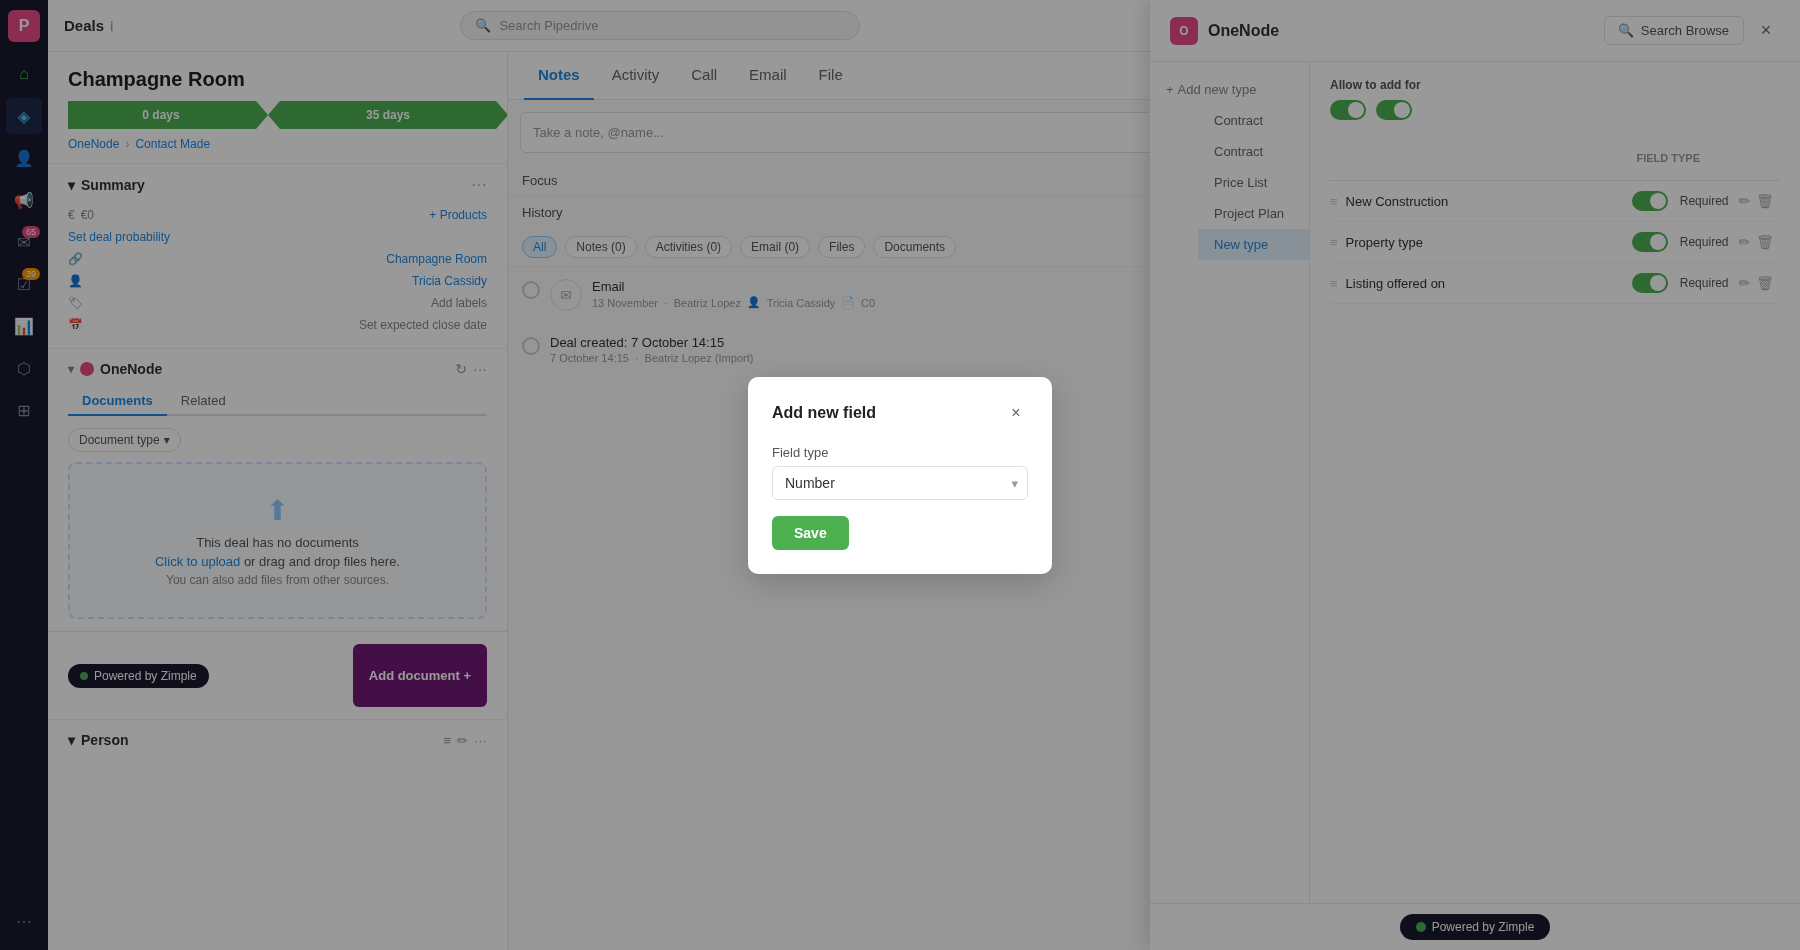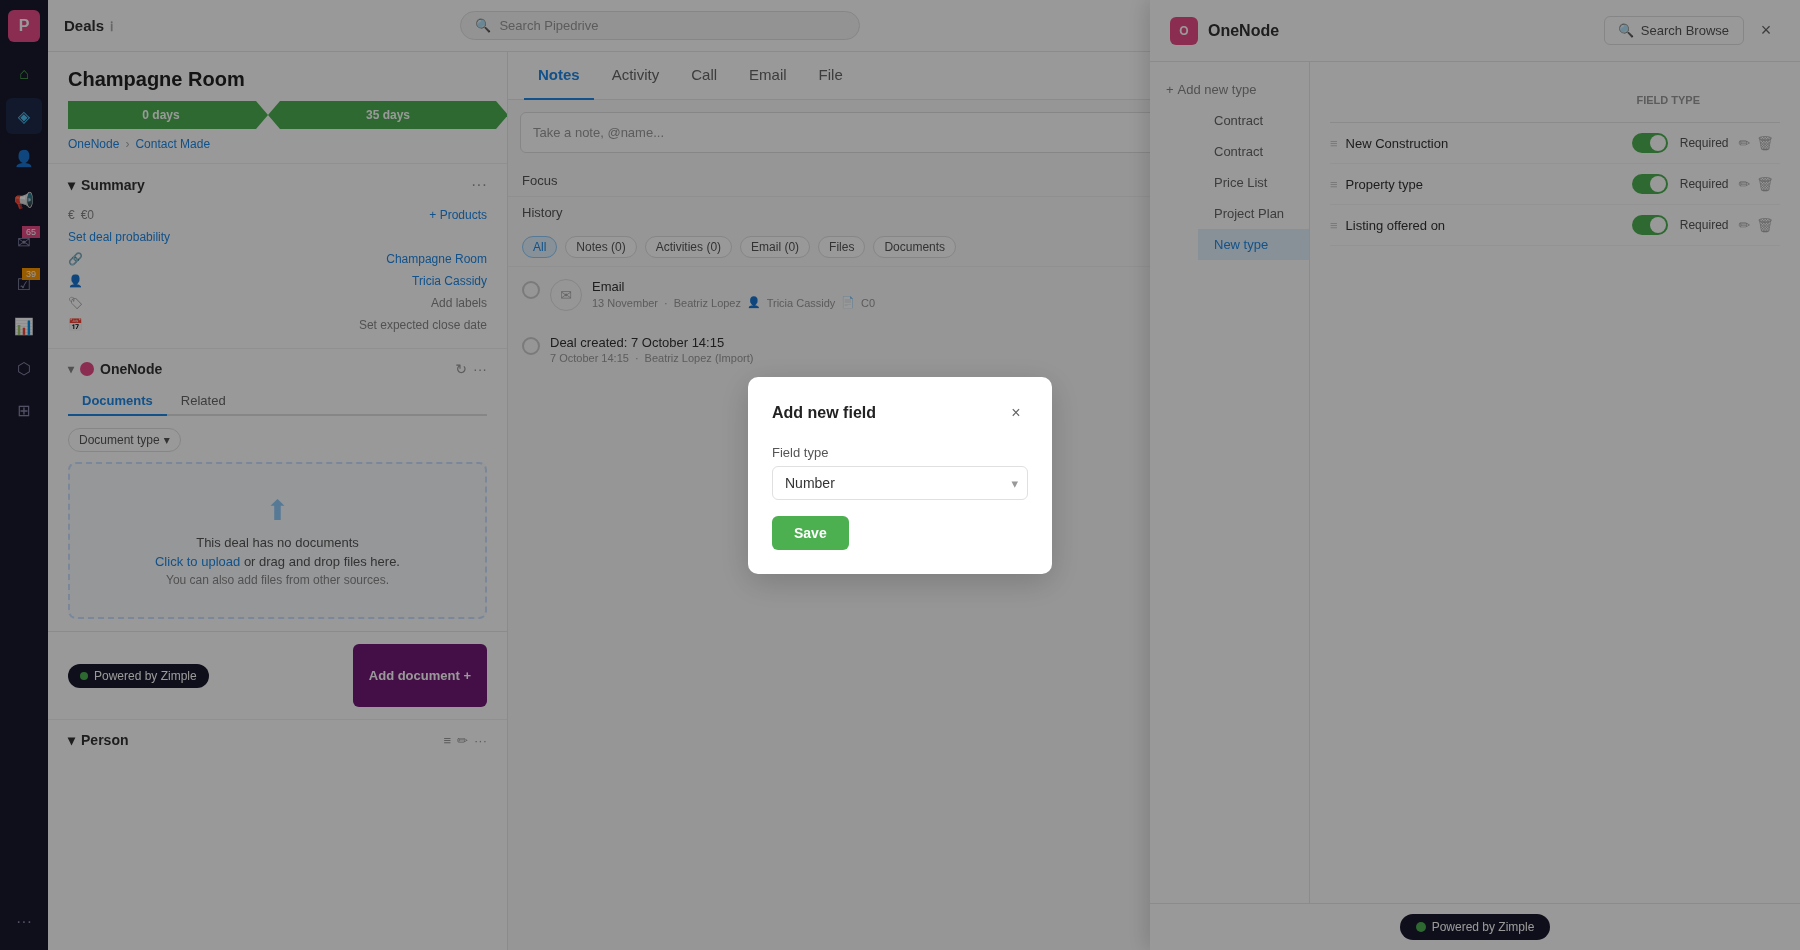--- a/index.html
+++ b/index.html
@@ -3,21 +3,21 @@
   <meta charset="utf-8">
   <style>
     * { box-sizing: border-box; margin: 0; padding: 0; }
     body { font-family: -apple-system, BlinkMacSystemFont, 'Segoe UI', sans-serif; background: #f4f4f4; display: flex; height: 950px; overflow: hidden; font-size: 13px; }
 
     
     .sidebar { width: 48px; background: #1a1a2e; display: flex; flex-direction: column; align-items: center; padding: 10px 0; gap: 6px; flex-shrink: 0; }
     .sidebar-logo { width: 32px; height: 32px; background: #e84c88; border-radius: 6px; display: flex; align-items: center; justify-content: center; color: white; font-weight: bold; font-size: 16px; margin-bottom: 8px; }
     .sidebar-icon { width: 36px; height: 36px; display: flex; align-items: center; justify-content: center; color: #8888aa; border-radius: 6px; cursor: pointer; font-size: 16px; position: relative; }
     .sidebar-icon.active-green { color: #4caf50; }
-    .badge { position: absolute; top: 2px; right: 2px; background: #e84c88; color: white; border-radius: 0; font-size: 9px; padding: 1px 4px; min-width: 16px; text-align: center; }
+    .badge { position: absolute; top: 2px; right: 2px; background: #e84c88; color: white; border-radius: 6px; font-size: 9px; padding: 1px 4px; min-width: 16px; text-align: center; }
     .badge-orange { background: #ff9800; }
     .sidebar-bottom { margin-top: auto; }
 
     
     .main { flex: 1; display: flex; flex-direction: column; overflow: hidden; }
 
     
     .topbar { height: 52px; background: white; display: flex; align-items: center; padding: 0 16px; gap: 12px; border-bottom: 1px solid #e8e8e8; flex-shrink: 0; }
     .topbar-title { font-size: 15px; font-weight: 600; color: #333; display: flex; align-items: center; gap: 6px; }
     .topbar-info { color: #aaa; font-size: 13px; }
@@ -403,20 +403,31 @@
       </div>
       <div class="onenode-sidebar-item">Contract</div>
       <div class="onenode-sidebar-item">Contract</div>
       <div class="onenode-sidebar-item">Price List</div>
       <div class="onenode-sidebar-item">Project Plan</div>
       <div class="onenode-sidebar-item active">New type</div>
     </div>
 
     <div class="onenode-main">
 
+      <div class="allow-for-section">
+        <div class="allow-for-label">Allow to add for</div>
+        <div class="allow-for-row">
+          <div class="toggle">
+              <div class="toggle-knob"></div>
+            </div>
+          <div class="toggle">
+              <div class="toggle-knob"></div>
+            </div>
+        </div>
+      </div>
 
       <div class="fields-table">
         <div class="fields-table-header">
           <div style="flex:1; padding-left:24px;"></div>
           <div class="field-type-header">Field type</div>
         </div>
 
         <div class="fields-table-row">
           <span class="field-drag">≡</span>
           <span class="field-name">New Construction</span>

